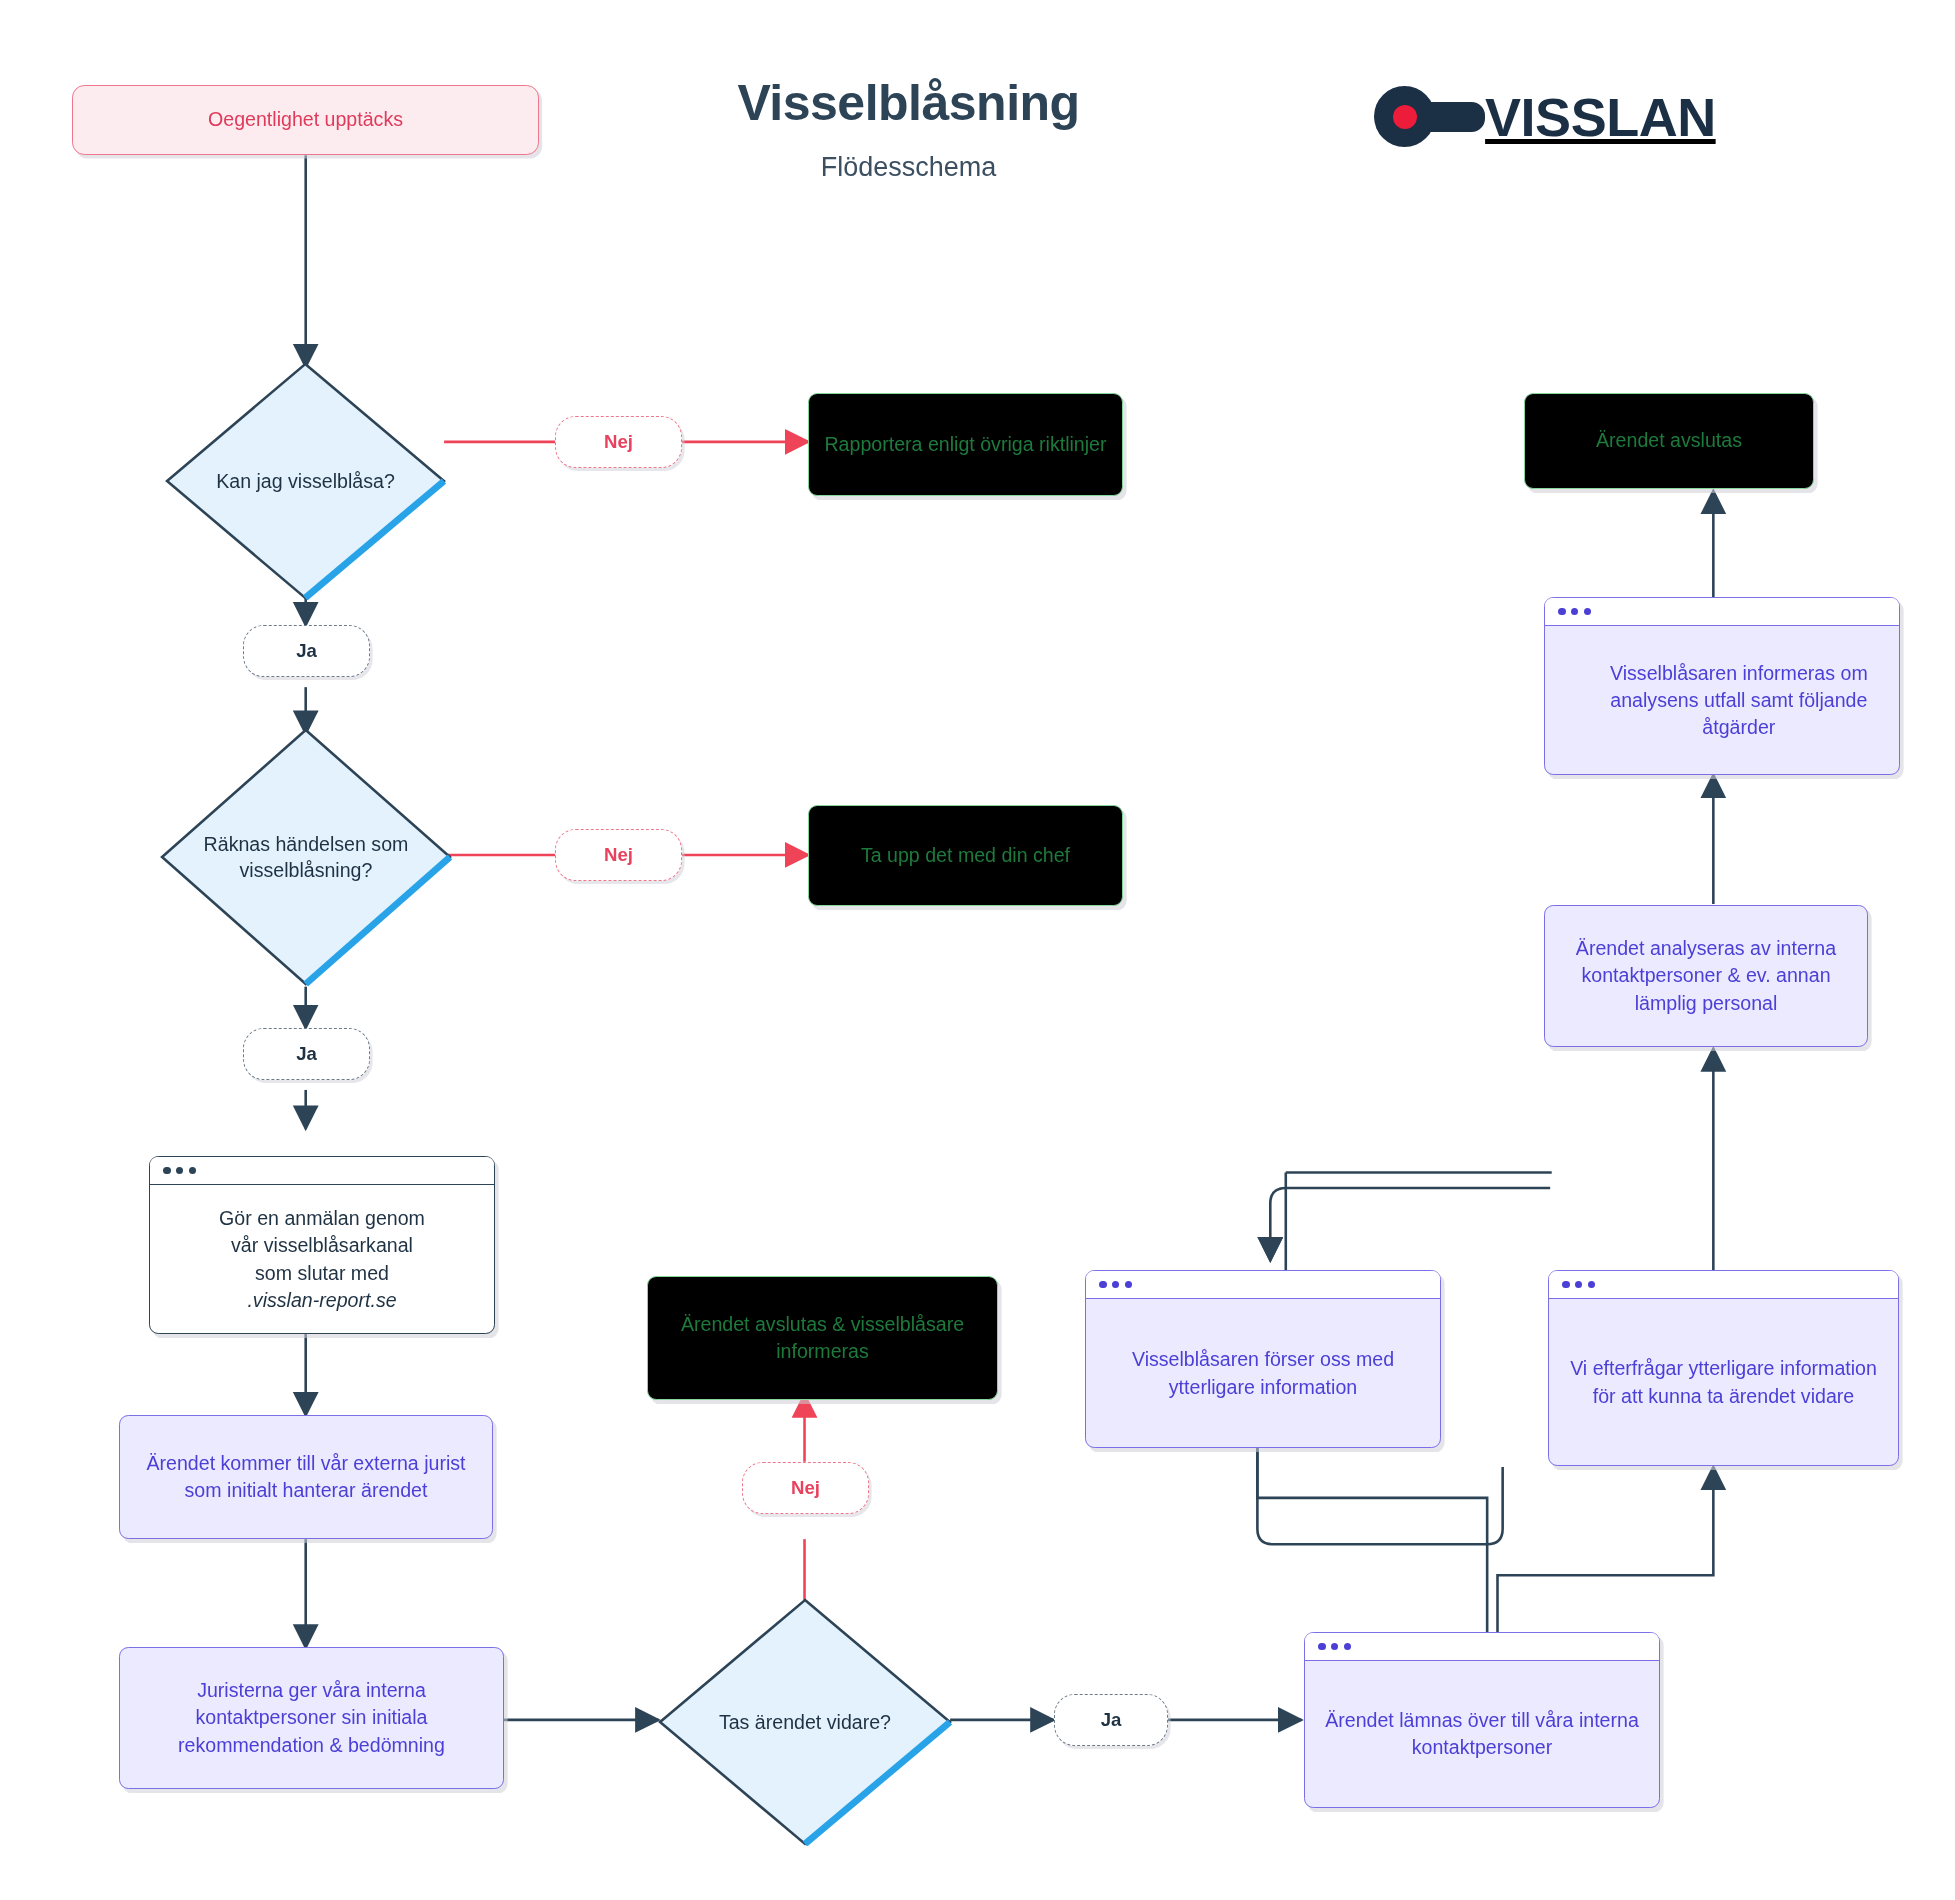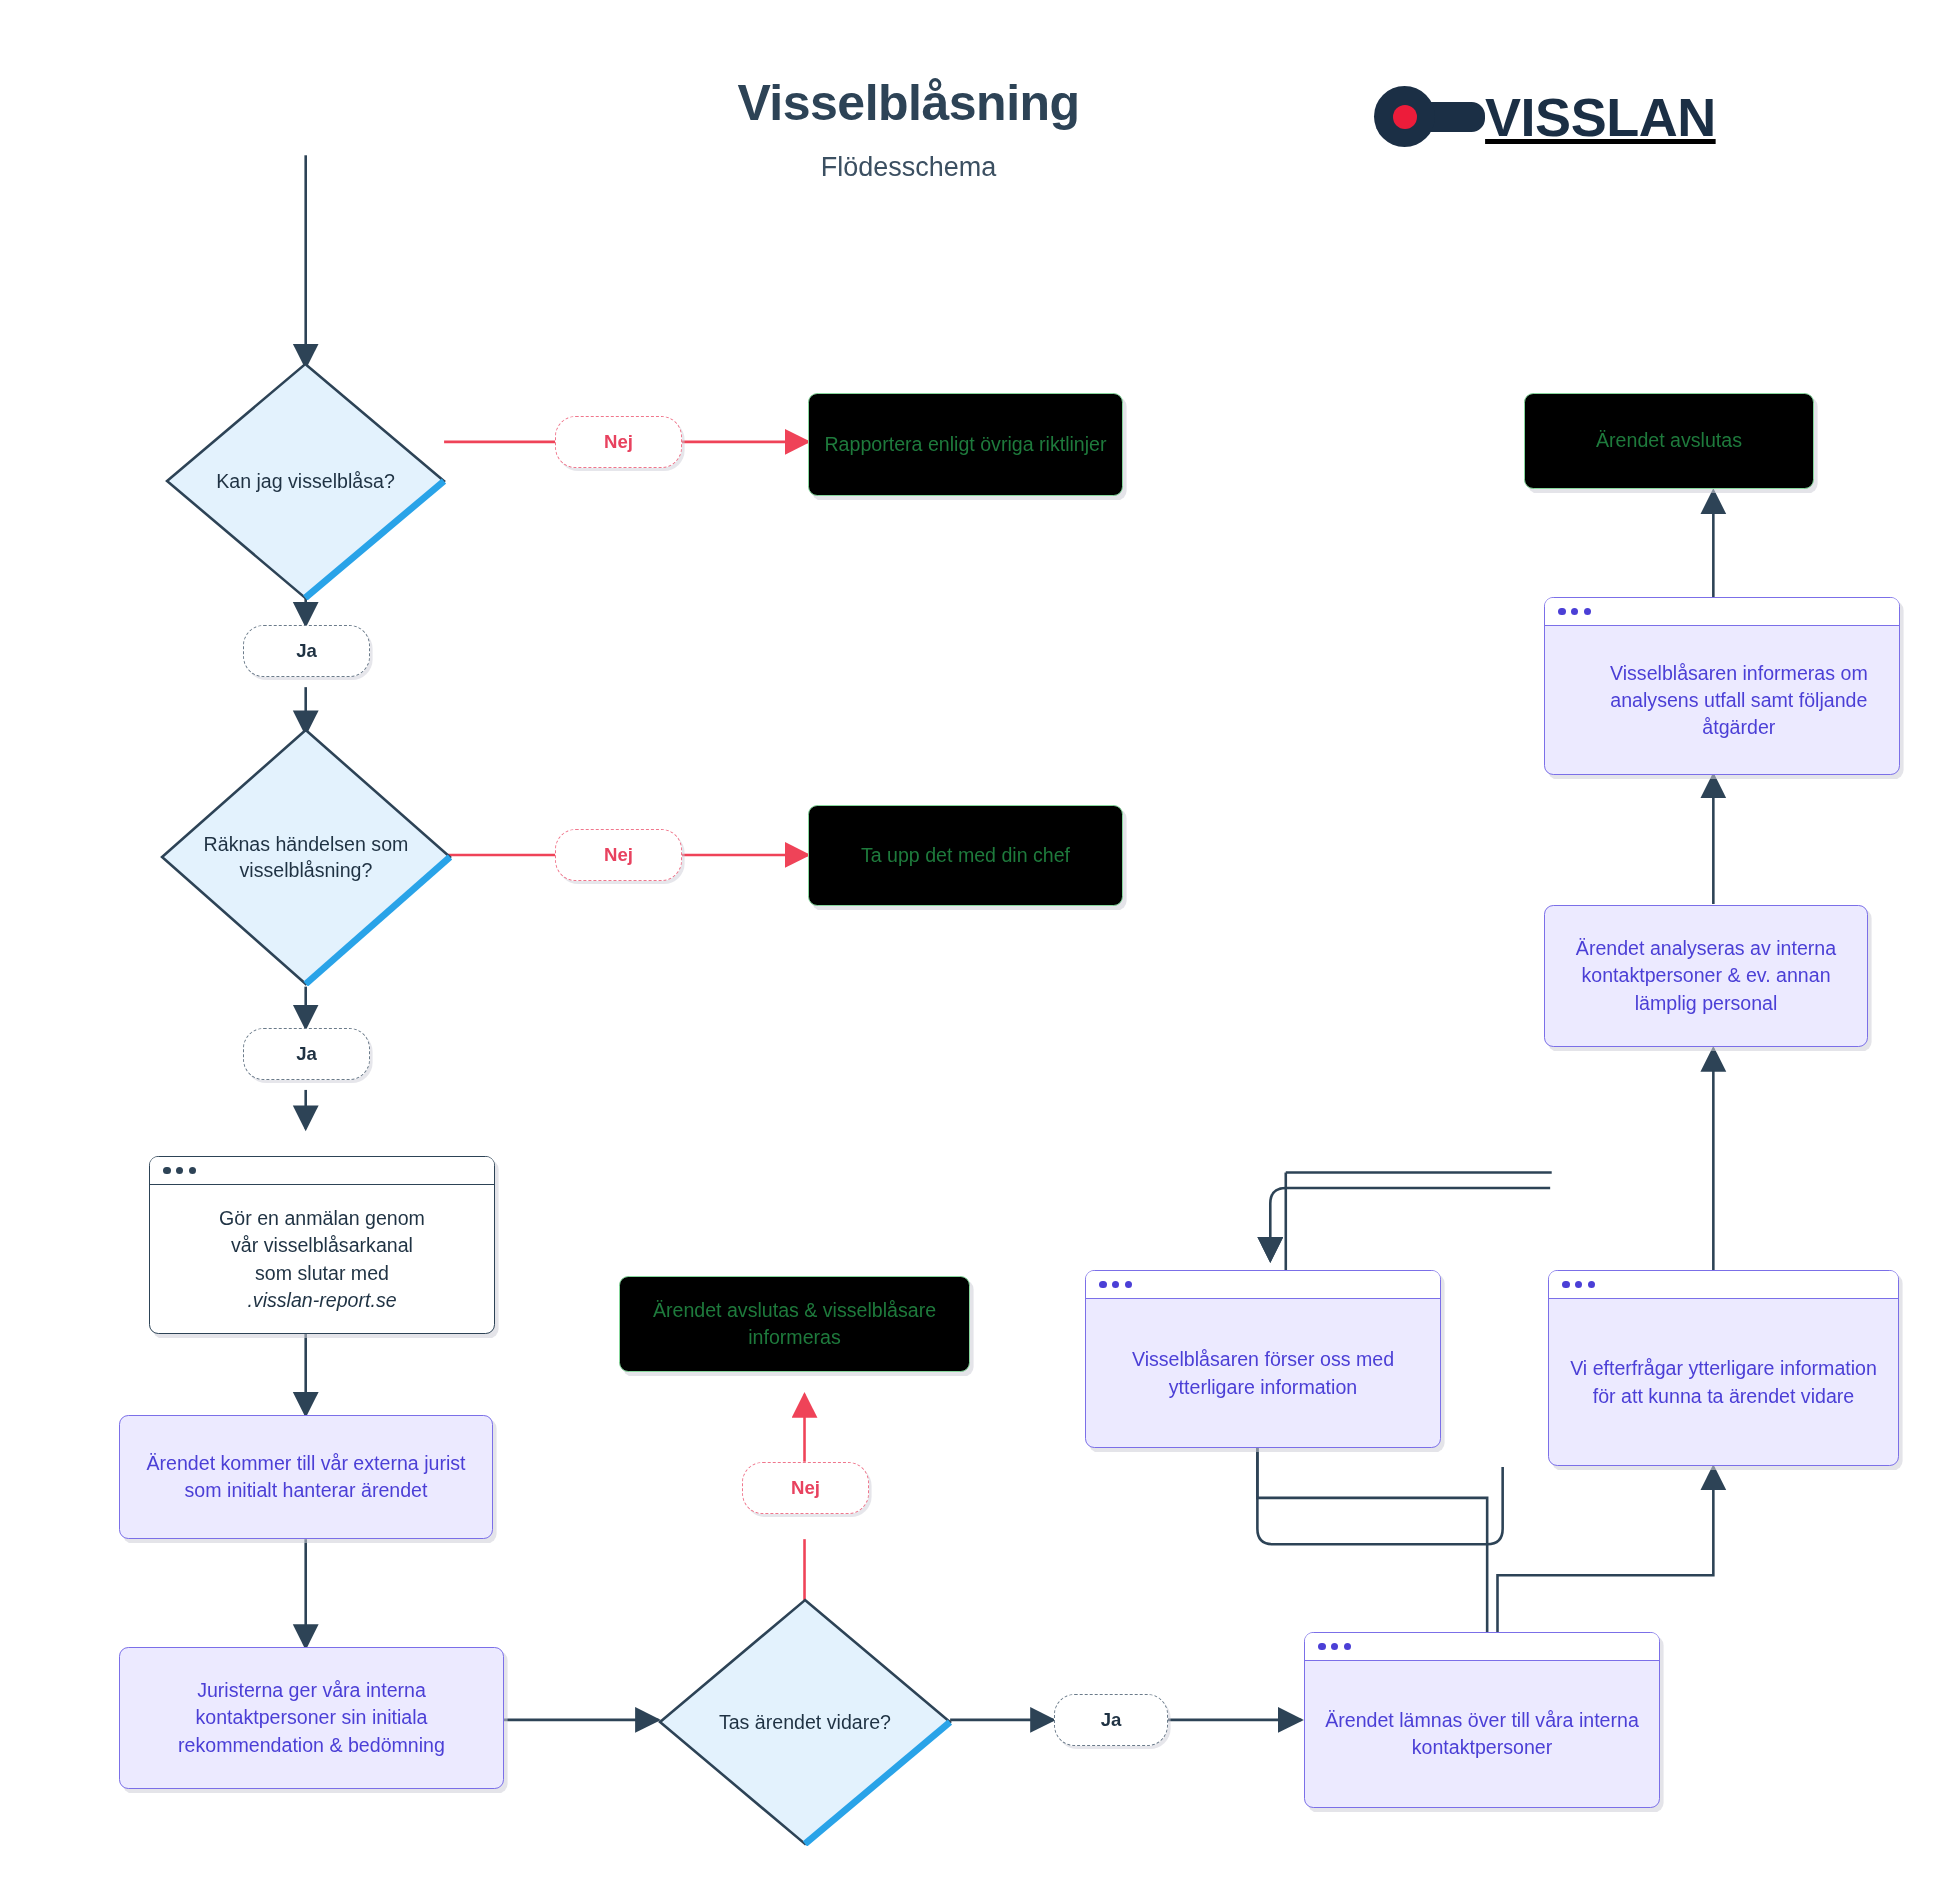--- a/index.html
+++ b/index.html
@@ -315,20 +315,23 @@
   </div>
 
   <div id="logo">
     <div id="logo-mark">
       <div class="stub"></div>
       <div class="ring"></div>
     </div>
     <div id="logo-text">VISSLAN</div>
   </div>
 
+  <div class="node pink" style="left:72px; top:85px; width:467px; height:70px;">
+    <span>Oegentlighet upptäcks</span>
+  </div>
 
   <div class="diamond" style="left:165px; top:362px; width:281px; height:238px;">
     <svg class="shape" viewBox="0 0 545 460" preserveAspectRatio="none">
       <polygon points="272,4 541,230 272,456 4,230" fill="#e3f2fd" stroke="#2d4356" stroke-width="5"></polygon>
       <polyline points="272,456 541,230" fill="none" stroke="#29a3e8" stroke-width="13"></polyline>
     </svg>
     <div class="dlabel">Kan jag visselblåsa?</div>
   </div>
 
   <div class="elabel no" style="left:555px; top:416px; width:127px; height:52px;">Nej</div>
@@ -380,21 +383,21 @@
   <div class="diamond" style="left:658px; top:1598px; width:294px; height:248px;">
     <svg class="shape" viewBox="0 0 570 480" preserveAspectRatio="none">
       <polygon points="285,4 566,240 285,476 4,240" fill="#e3f2fd" stroke="#2d4356" stroke-width="5"></polygon>
       <polyline points="285,476 566,240" fill="none" stroke="#29a3e8" stroke-width="13"></polyline>
     </svg>
     <div class="dlabel">Tas ärendet vidare?</div>
   </div>
 
   <div class="elabel no" style="left:742px; top:1462px; width:127px; height:52px;">Nej</div>
 
-  <div class="node green" style="left:619px; top:1276px; width:351px; height:96px;">
+  <div class="node green" style="left:647px; top:1276px; width:351px; height:124px;">
     <span>Ärendet avslutas &amp; visselblåsare informeras</span>
   </div>
 
   <div class="elabel yes" style="left:1054px; top:1694px; width:114px; height:52px;">Ja</div>
 
   <div class="node purple window" style="left:1304px; top:1632px; width:356px; height:176px;">
     <div class="chrome">
       <span class="dot"></span>
       <span class="dot"></span>
       <span class="dot"></span>

